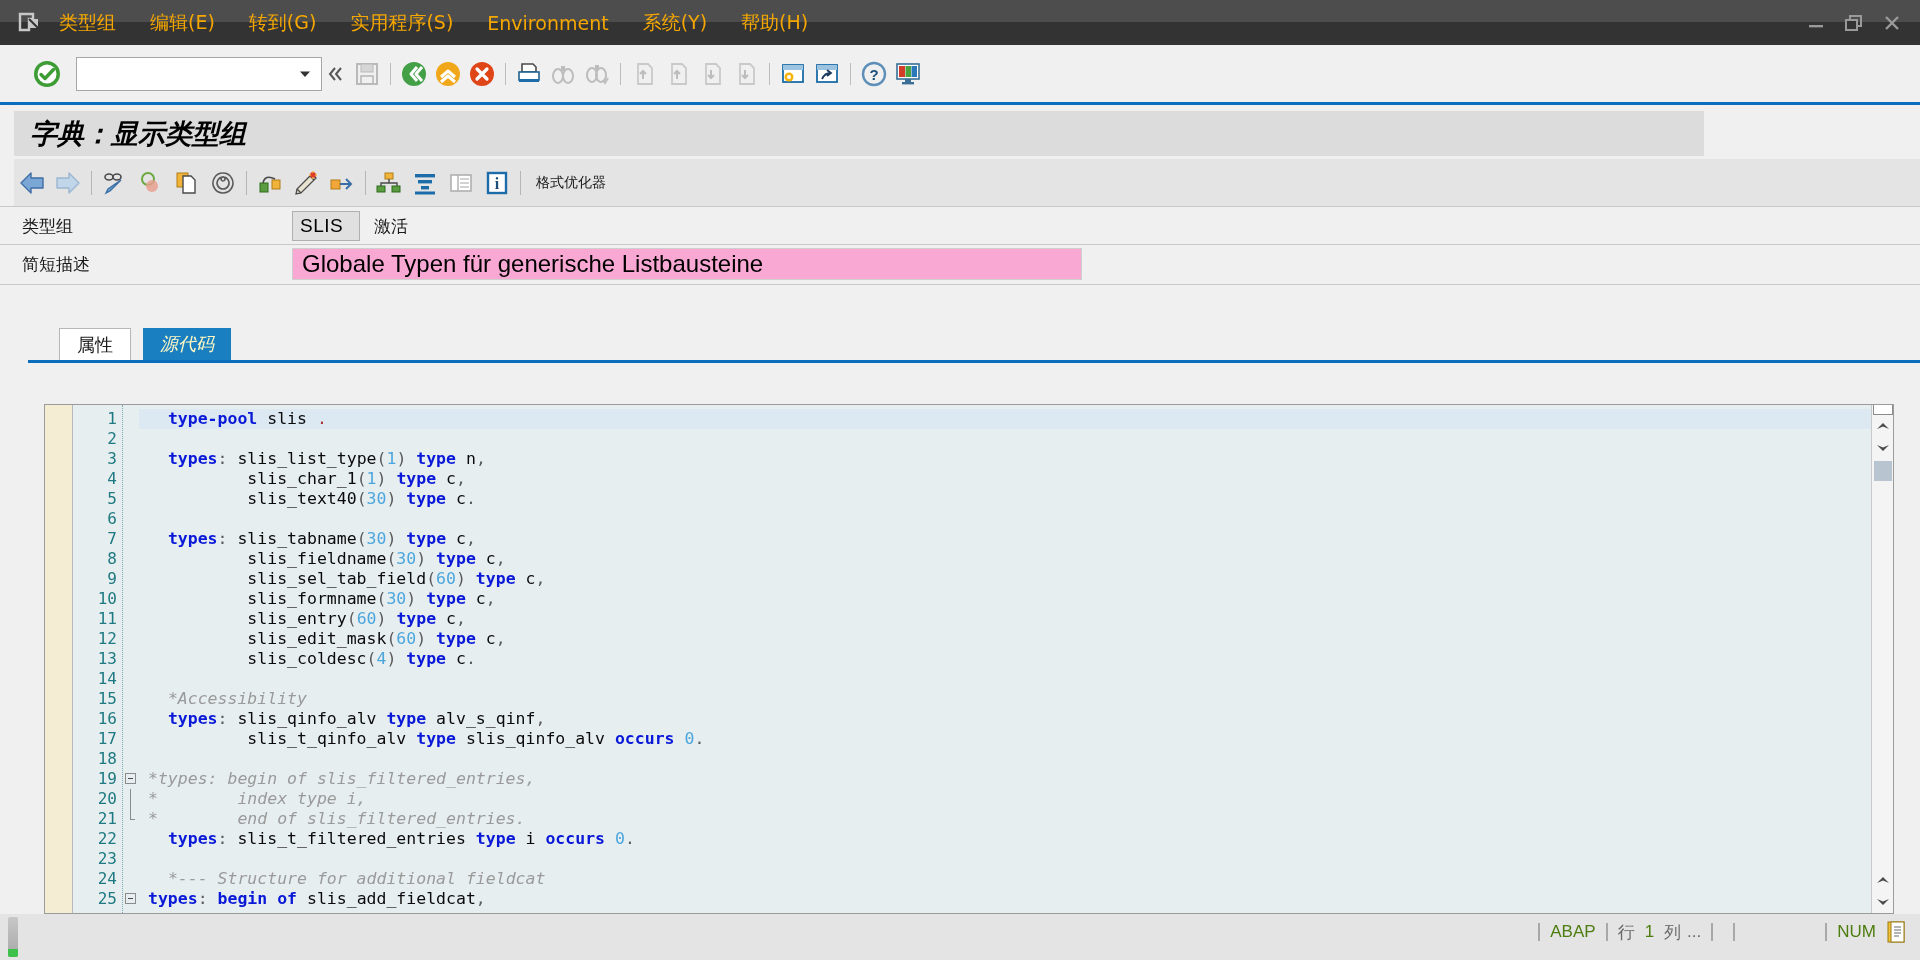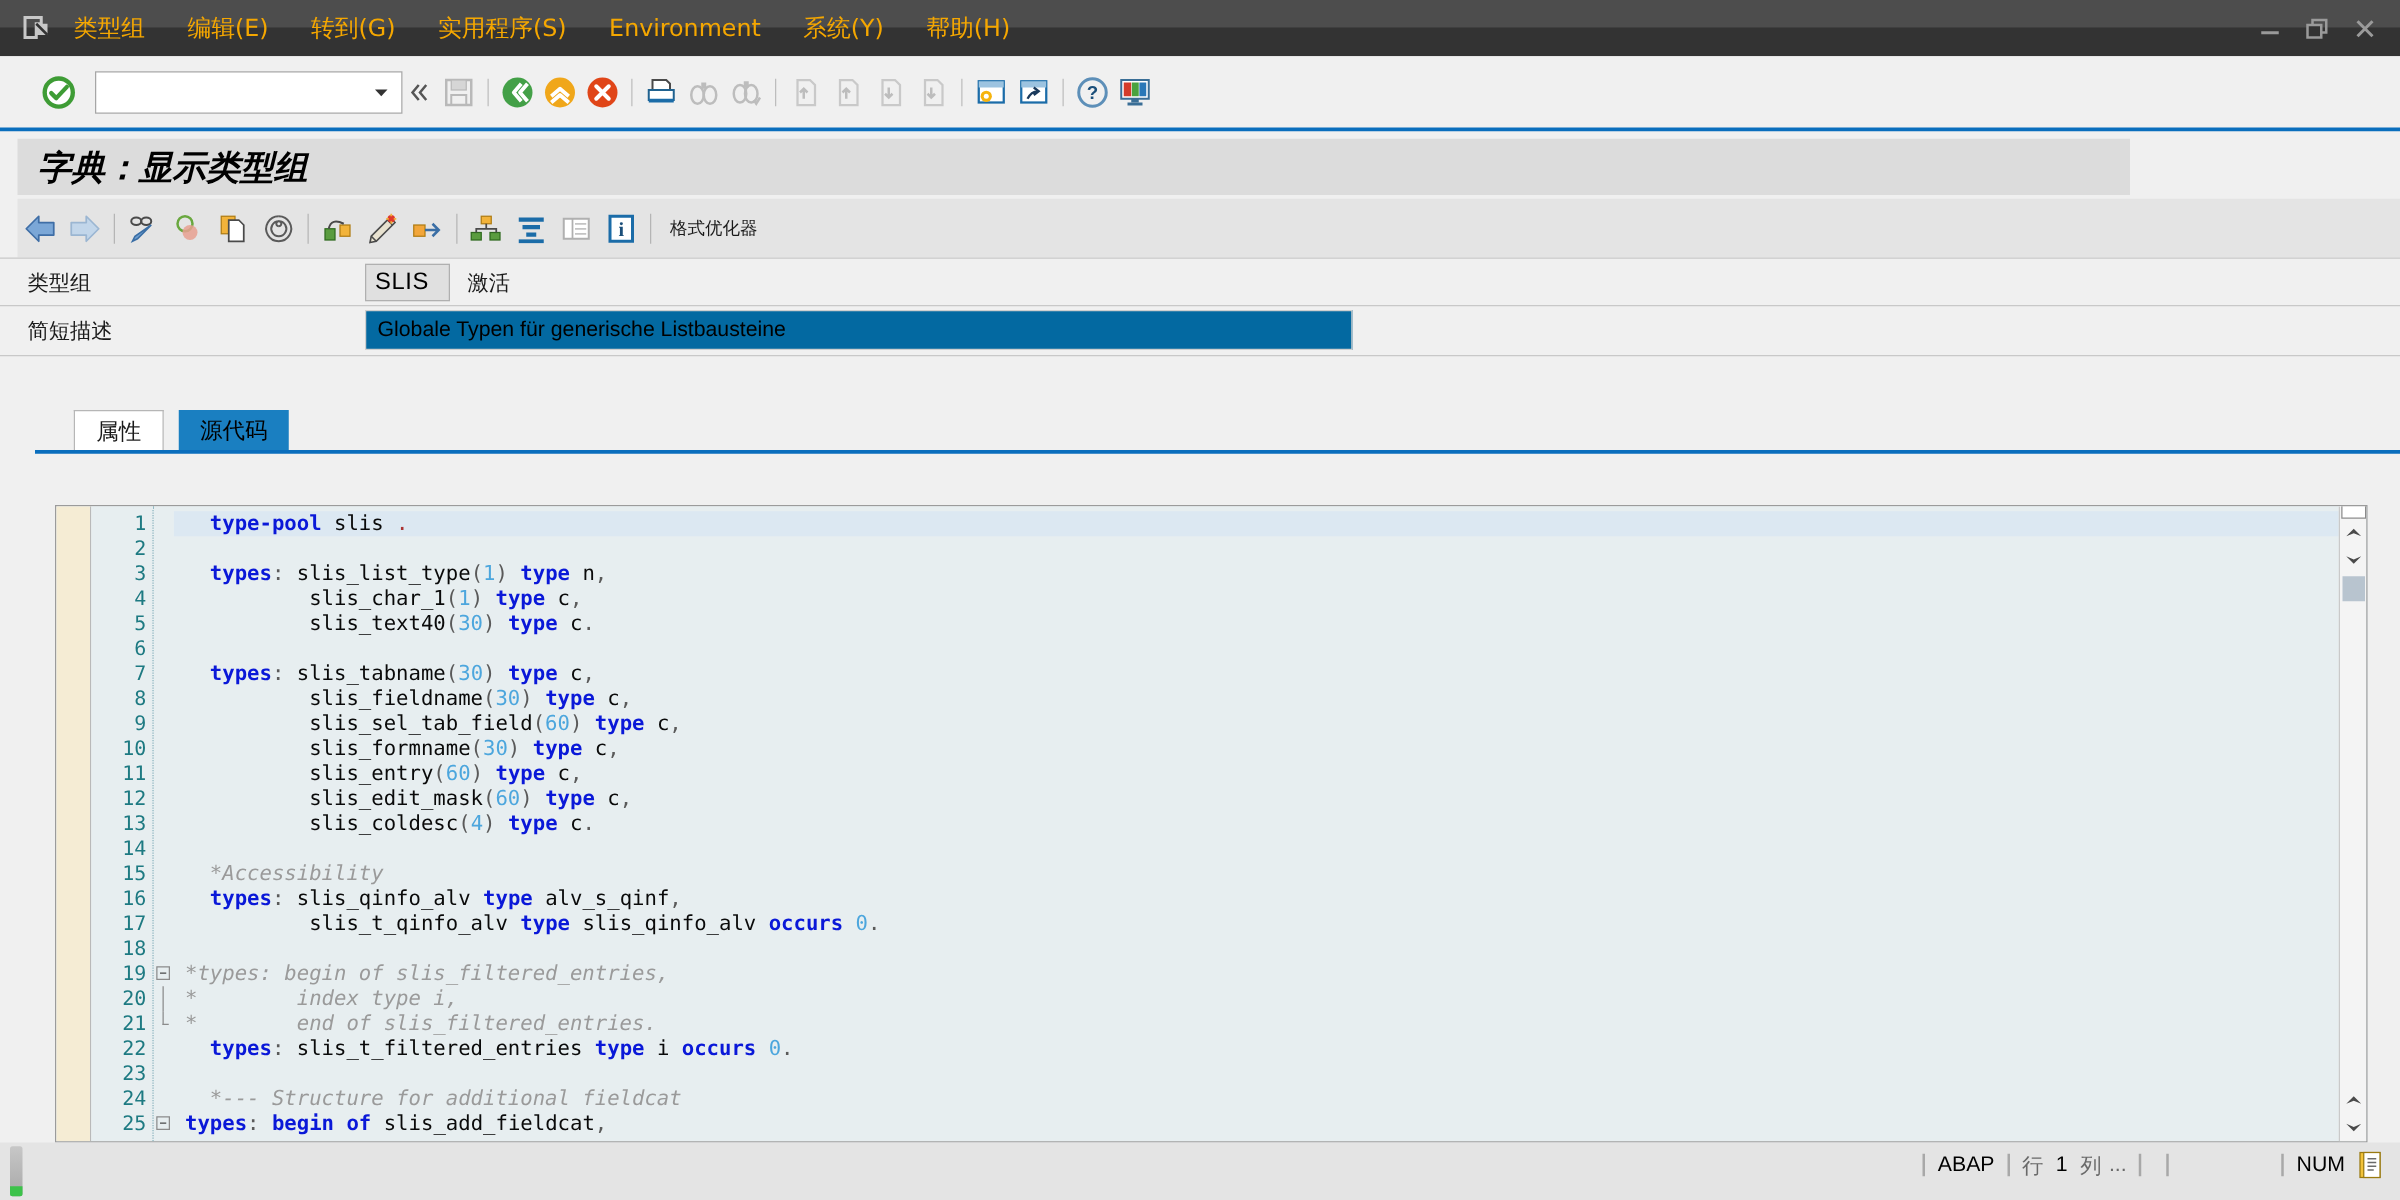--- a/index.html
+++ b/index.html
@@ -89,34 +89,34 @@
   #formarea { position: absolute; top: 206px; left: 0; width: 1920px; height: 120px; background: #f0f0f0; }
   .frow { position: absolute; left: 0; width: 1920px; height: 36px; display: flex; align-items: center; }
   .flabel { font-size: 17px; color: #1a1a1a; margin-left: 22px; width: 270px; }
   .fsmall {
     height: 30px; width: 68px; background: #e0e0e0; border: 1px solid #b0b0b0;
     display:flex; align-items:center; padding-left: 7px;
     font-size: 19px; font-family: "Liberation Sans", sans-serif; letter-spacing: 0.5px;
   }
   .fstatus { font-size: 17px; color: #1a1a1a; margin-left: 14px; }
   .fwide {
-    height: 32px; width: 790px; background: #0369a1; border: 1px solid #cfcfcf;
-    display:flex; align-items:center; padding-left: 9px; font-size: 17px;
+    height: 32px; width: 790px; background: #f9a8d4; border: 1px solid #cfcfcf;
+    display:flex; align-items:center; padding-left: 9px; font-size: 24px;
   }
   .hline { position:absolute; left: 0; width: 1920px; height: 1px; background: #c8c8c8; }
 
   
   #tabstrip { position: absolute; top: 328px; left: 0; width: 1920px; height: 32px; margin-left: 31px; }
   .tab {
     position: absolute; bottom: 0; height: 32px;
     display: flex; align-items: center; justify-content: center;
     font-size: 18px; padding: 0 17px;
   }
   .tab.inactive { background: #ffffff; color: #1a1a1a; border: 1px solid #b6b6b6; border-bottom: none; }
-  .tab.active { background: #1a7fc1; color: #000000; }
+  .tab.active { background: #1a7fc1; color: #fef9c3; font-style: italic; }
   #tabline { position: absolute; top: 360px; left: 28px; width: 1892px; height: 3px; background: #0a6ebd; }
 
   
   #editorwrap {
     position: absolute; top: 366px; left: 28px; width: 1892px; height: 548px;
     background: #f0f0f0;
   }
   #editor {
     position: absolute; top: 38px; left: 16px; width: 1850px; height: 510px;
     background: #e7eef0; border: 1px solid #9b9b9b;
@@ -176,21 +176,21 @@
     position: absolute; left: 8px; bottom: 3px; width: 10px; height: 40px;
     background: linear-gradient(#c7c7c7, #a8a8a8);
     border-radius: 2px;
   }
   #sb-indicator:after {
     content:""; position:absolute; left:0; bottom:0; width:10px; height:8px;
     background:#3cc24a; border-radius:0 0 2px 2px;
   }
   #sb-right { position:absolute; right: 0; top: 0; height: 36px; display:flex; align-items:center; }
   .sb-sep { width: 2px; height: 18px; background: #a8a8a8; margin: 0 10px; }
-  .sb-txt { font-size: 17px; color: #000000; white-space: nowrap; }
+  .sb-txt { font-size: 17px; color: #4d7c0f; white-space: nowrap; }
   .sb-txt.dim { color: #6a6a6a; }
 </style>
 </head>
 <body>
 
 <div id="menubar">
   <div class="mb-left-shade"></div>
 
   <div id="sysmenu-icon">
     <svg width="24" height="24" viewBox="0 0 24 24">

